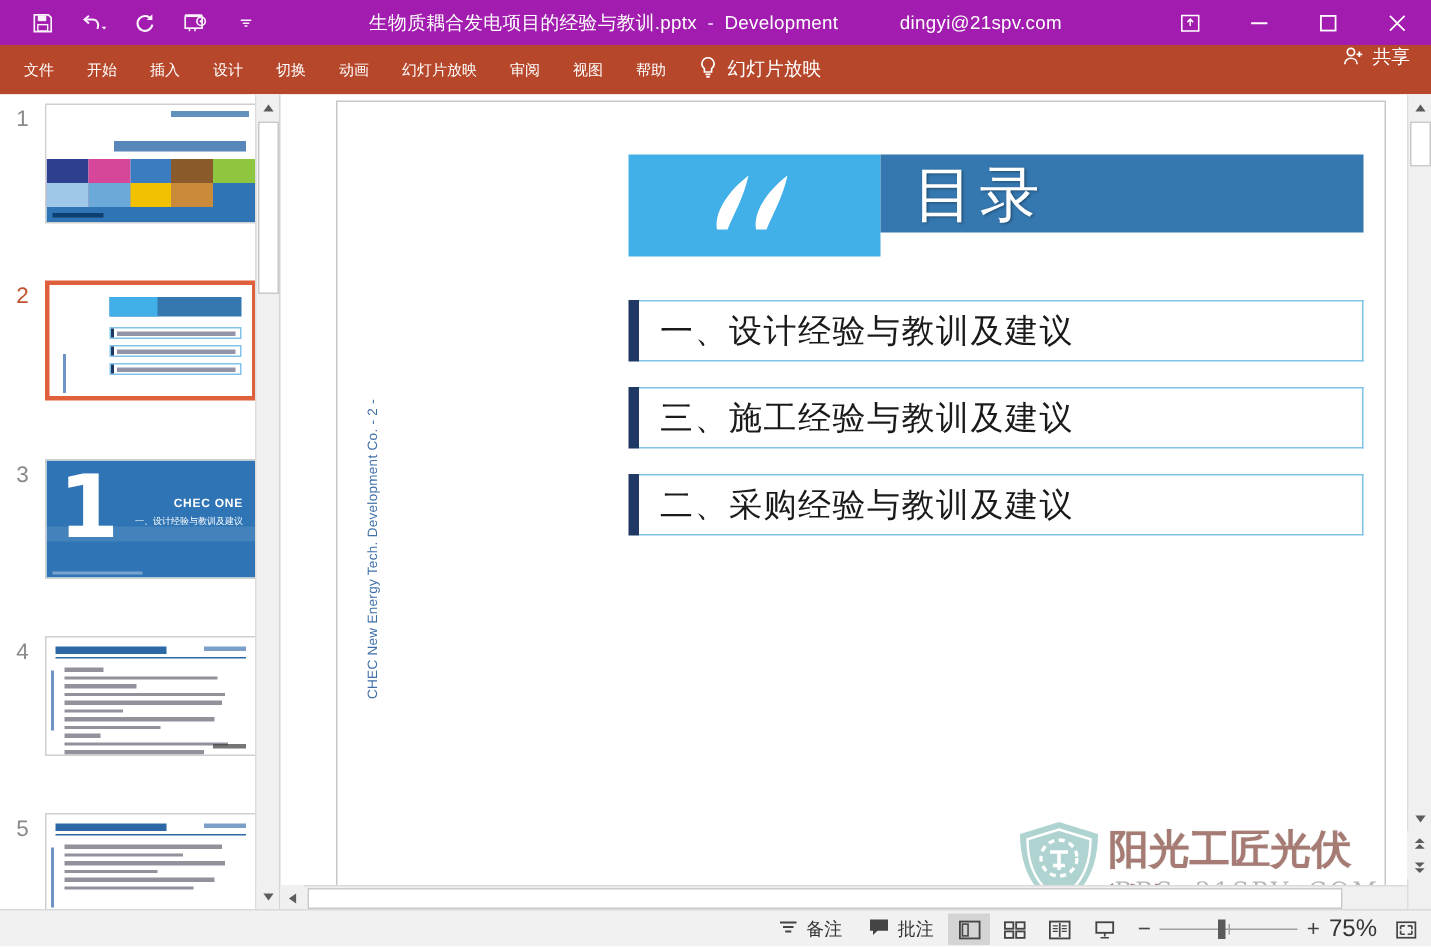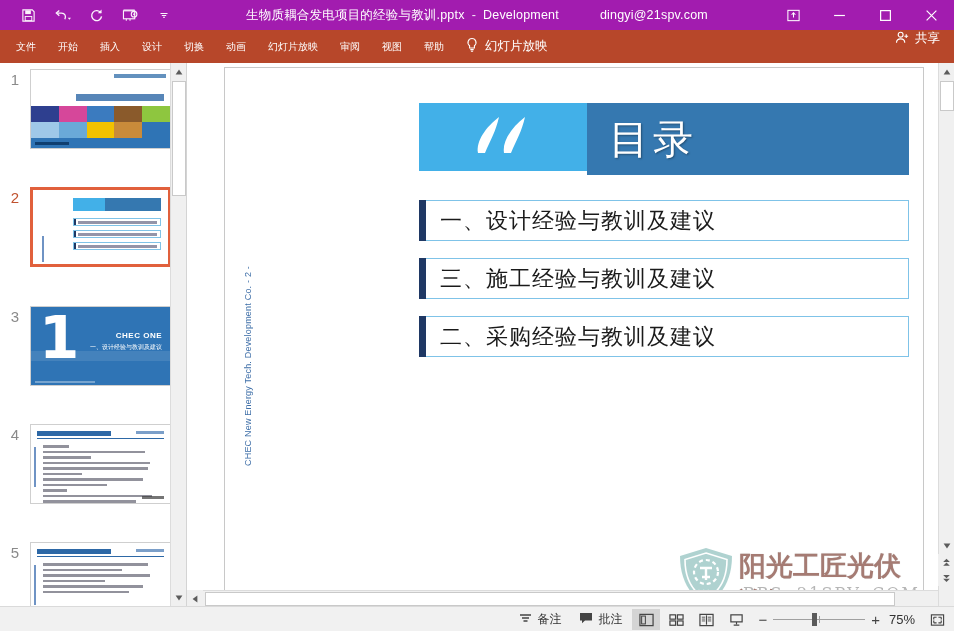--- a/index.html
+++ b/index.html
@@ -114,21 +114,21 @@
   }
   .vert-label {
     position: absolute; left: 18px; top: 198px;
     writing-mode: vertical-rl; transform: rotate(180deg);
     font-size: 9px; color: #3f6fa8; letter-spacing: .2px;
     white-space: nowrap; font-family: "Liberation Sans", sans-serif;
   }
 
   
   .slide-head {
-    position: absolute; left: 194px; top: 35px; width: 490px; height: 72px;
+    position: absolute; left: 194px; top: 35px; width: 490px; height: 52px;
     display: flex;
   }
   .logo-panel {
     width: 168px; height: 68px; background: #42b0e8;
     display: flex; align-items: center; justify-content: center;
   }
   .title-panel {
     flex: 1; background: #3578b0;
     display: flex; align-items: center; padding-left: 22px;
   }
@@ -219,21 +219,21 @@
     position: relative; width: 92px; height: 1px; background: #a0a0a0;
   }
   .zoom-mid {
     position: absolute; left: 46px; top: -3px; width: 1px; height: 7px;
     background: #a0a0a0;
   }
   .zoom-knob {
     position: absolute; left: 39px; top: -6px; width: 5px; height: 13px;
     background: #5a5a5a;
   }
-  .zoom-pct { min-width: 32px; text-align: center; font-size: 13px; }
+  .zoom-pct { min-width: 32px; text-align: left; font-size: 16px; }
   .fitbtn { width: 22px; height: 20px; display:flex; align-items:center; justify-content:center; }
 
   
   .mini { position: absolute; inset: 0; }
   .m1-bg { position: absolute; left:0; top:0; right:0; bottom:0; background:#fff; }
   .m1-topline { position:absolute; right:4px; top:4px; width:52px; height:4px; background:#2f6ca8; opacity:.75;}
   .m1-title { position:absolute; right:6px; top:24px; width:88px; height:7px; background:#2d68a6; opacity:.8;}
   .m1-strip { position:absolute; left:0; top:36px; width:100%; height:32px; display:flex; }
   .m1-strip div { flex:1; }
   .m1-blue { position:absolute; left:0; top:68px; width:100%; bottom:0; background:#2f74b5; }

